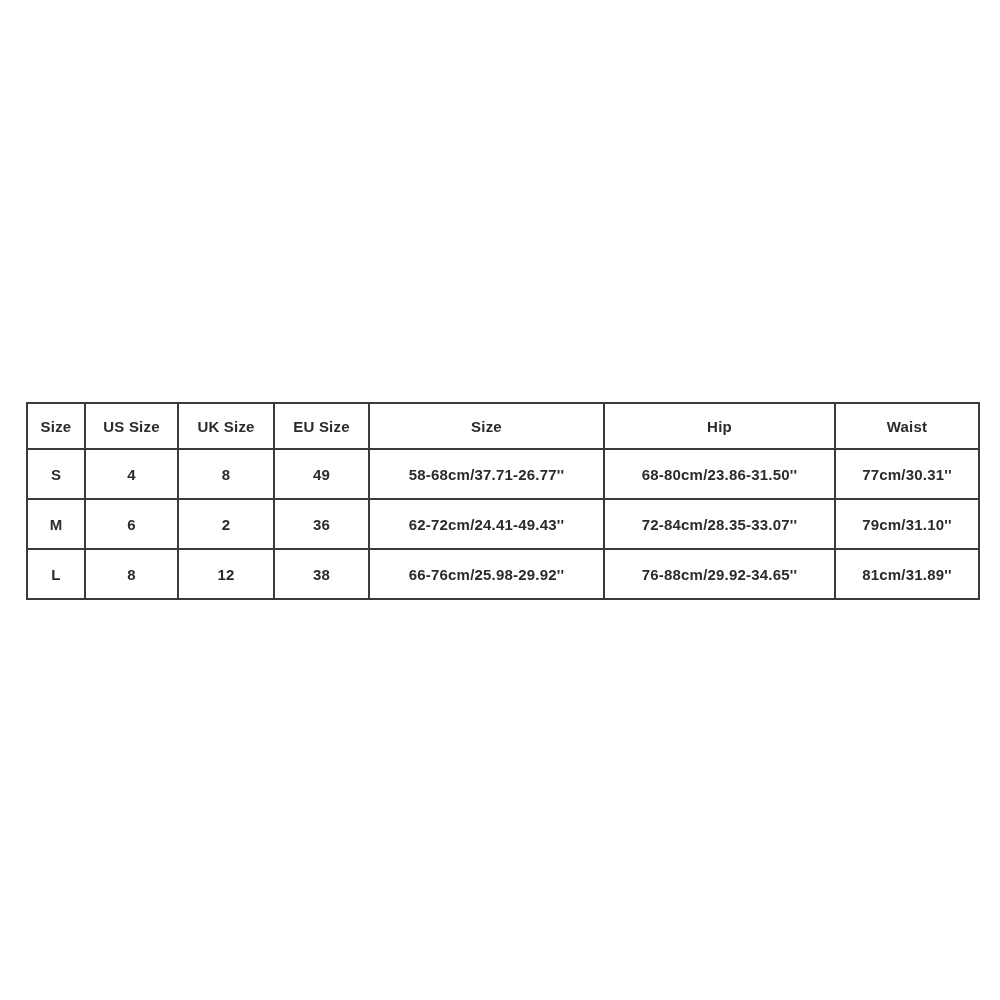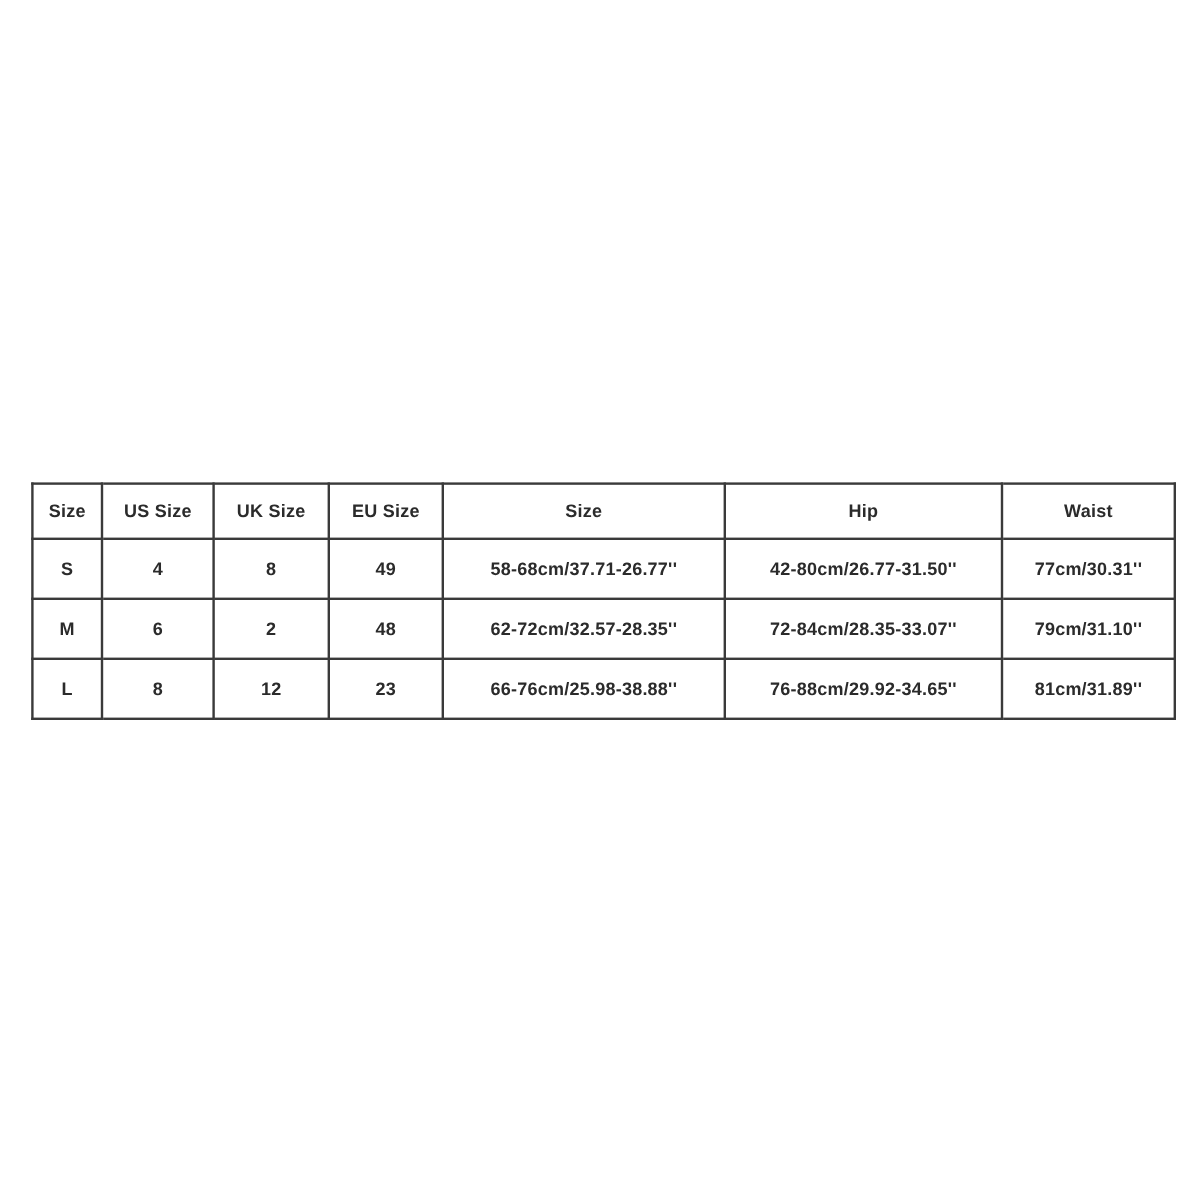--- a/index.html
+++ b/index.html
@@ -75,36 +75,36 @@
         <th>Waist</th>
       </tr>
     </thead>
     <tbody>
       <tr>
         <td>S</td>
         <td>4</td>
         <td>8</td>
         <td>49</td>
         <td>58-68cm/37.71-26.77''</td>
-        <td>42-80cm/26.77-31.50''</td>
+        <td>68-80cm/23.86-31.50''</td>
         <td>77cm/30.31''</td>
       </tr>
       <tr>
         <td>M</td>
         <td>6</td>
         <td>2</td>
-        <td>48</td>
-        <td>62-72cm/32.57-28.35''</td>
+        <td>36</td>
+        <td>62-72cm/24.41-49.43''</td>
         <td>72-84cm/28.35-33.07''</td>
         <td>79cm/31.10''</td>
       </tr>
       <tr>
         <td>L</td>
         <td>8</td>
         <td>12</td>
-        <td>23</td>
-        <td>66-76cm/25.98-38.88''</td>
+        <td>38</td>
+        <td>66-76cm/25.98-29.92''</td>
         <td>76-88cm/29.92-34.65''</td>
         <td>81cm/31.89''</td>
       </tr>
     </tbody>
   </table>
 </div>
 
 </body></html>

